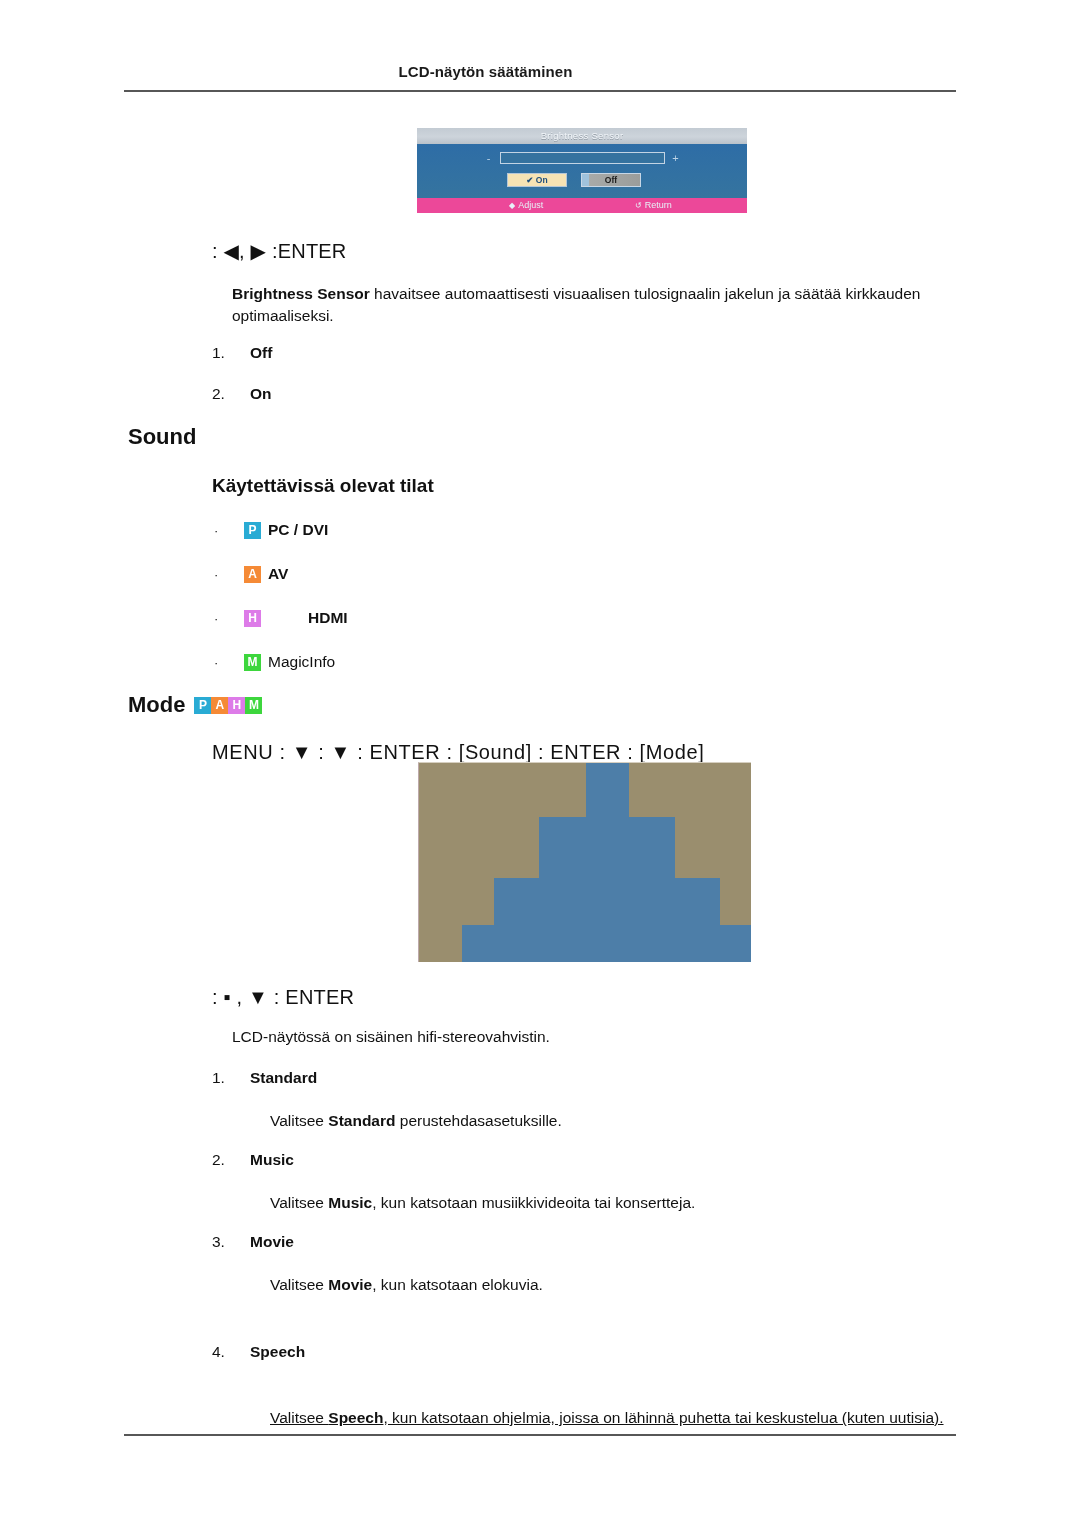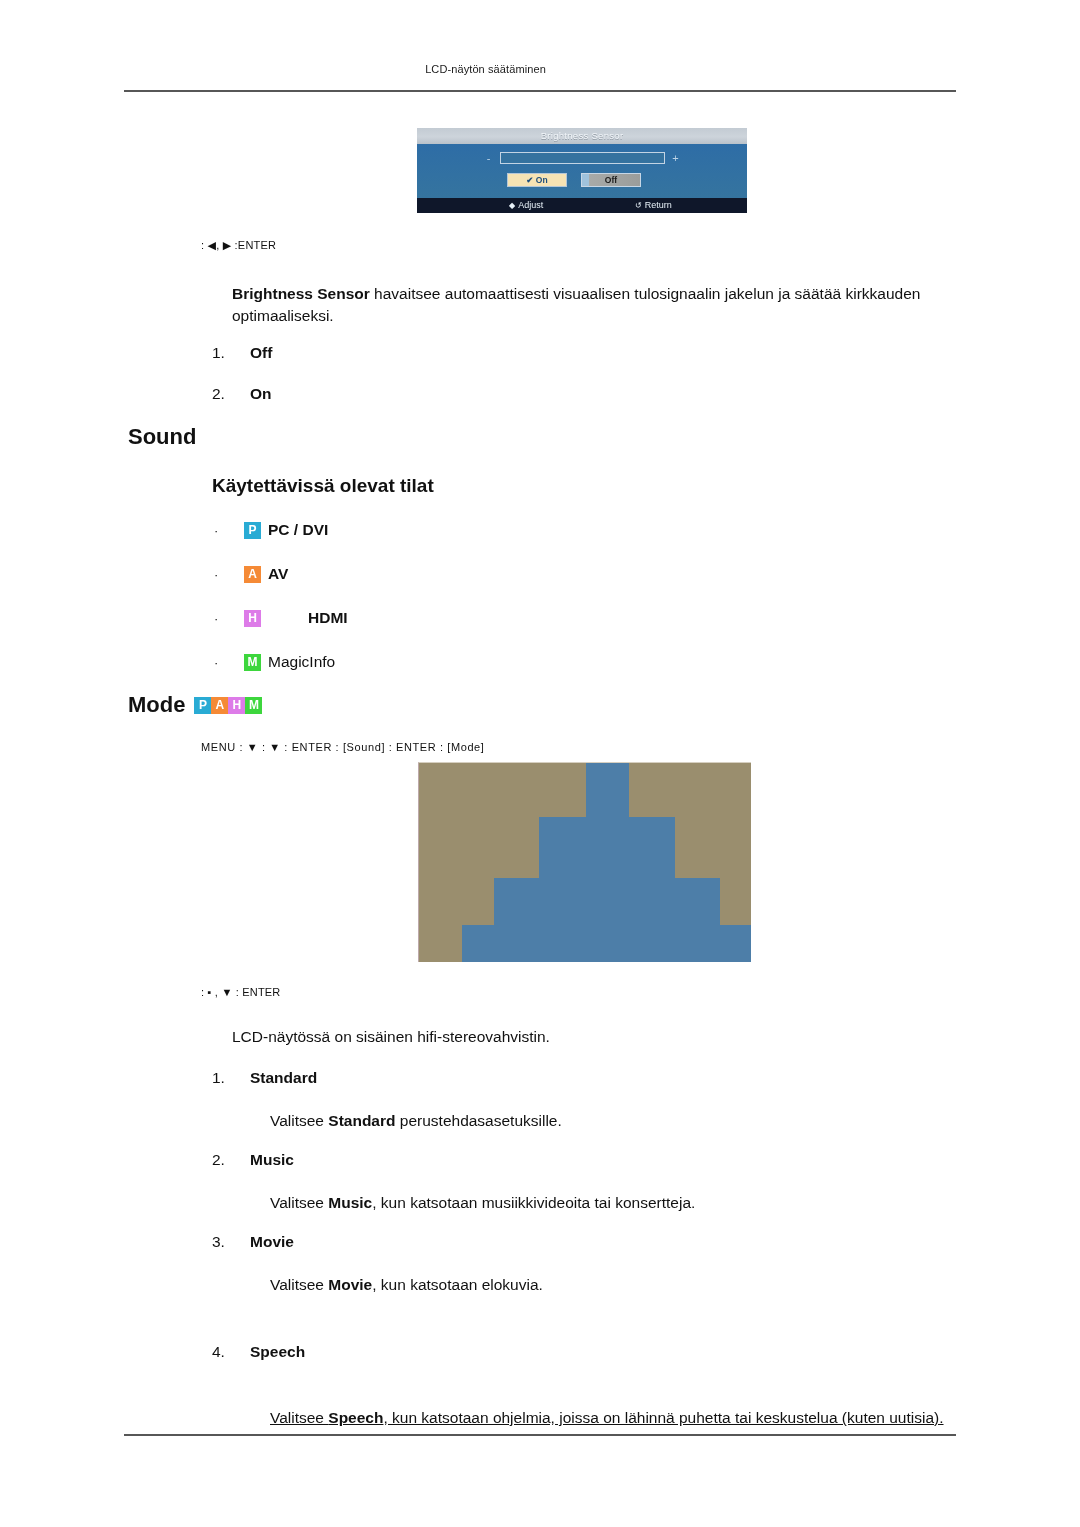--- a/index.html
+++ b/index.html
@@ -20,23 +20,24 @@
     overflow: hidden;
   }
 
   
   .page-header {
     position: absolute;
     left: 0;
     top: 63px;
     width: 971px;
     text-align: center;
-    font-size: 11px;
+    font-size: 15px;
     color: #1a1a1a;
     letter-spacing: 0.1px;
+    font-weight: bold;
   }
   .header-rule {
     position: absolute;
     left: 124px;
     top: 90px;
     width: 832px;
     height: 0;
     border-top: 2px solid #575757;
   }
   .footer-rule {
@@ -128,35 +129,35 @@
     border: 1px solid #c7d7e6;
     color: #1a1a1a;
     font-size: 8.5px;
     font-weight: bold;
     line-height: 13px;
     text-align: center;
     box-sizing: border-box;
   }
   .osd-foot {
     height: 15px;
-    background: #0f172a;
+    background: #ec4899;
     position: relative;
     color: #e7f1f8;
     font-size: 9px;
     line-height: 15px;
   }
   .osd-foot .adjust { position: absolute; left: 92px; }
   .osd-foot .return { position: absolute; left: 218px; }
   .osd-foot .gl { margin-right: 3px; font-size: 8px; }
 
   
   .keyline {
     position: absolute;
-    left: 201px;
-    font-size: 11px;
+    left: 212px;
+    font-size: 20px;
     color: #111;
     letter-spacing: 0.2px;
     white-space: nowrap;
   }
 
   .para {
     position: absolute;
     left: 212px;
     width: 720px;
     font-size: 15.5px;

